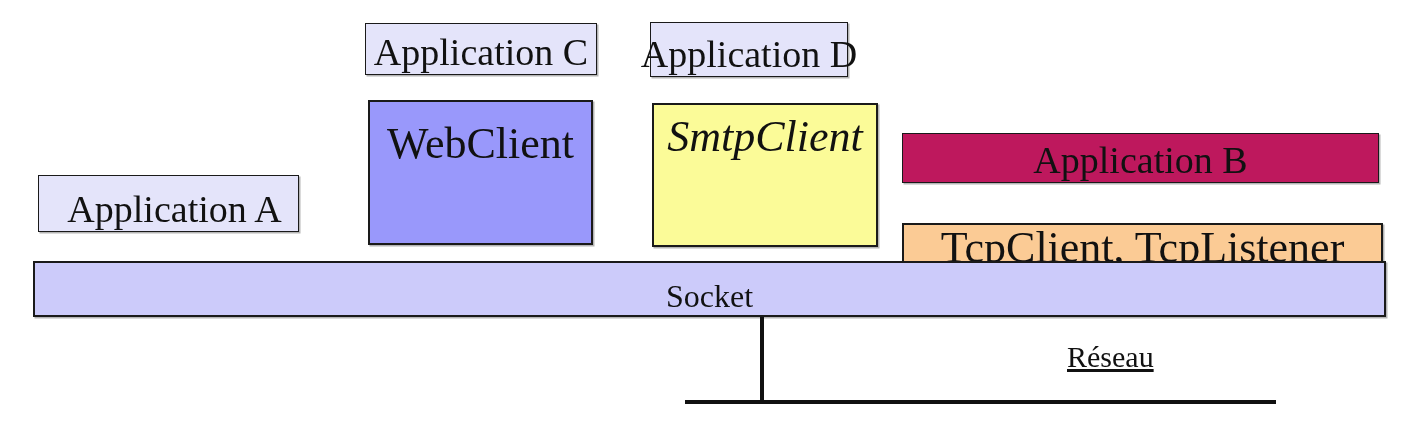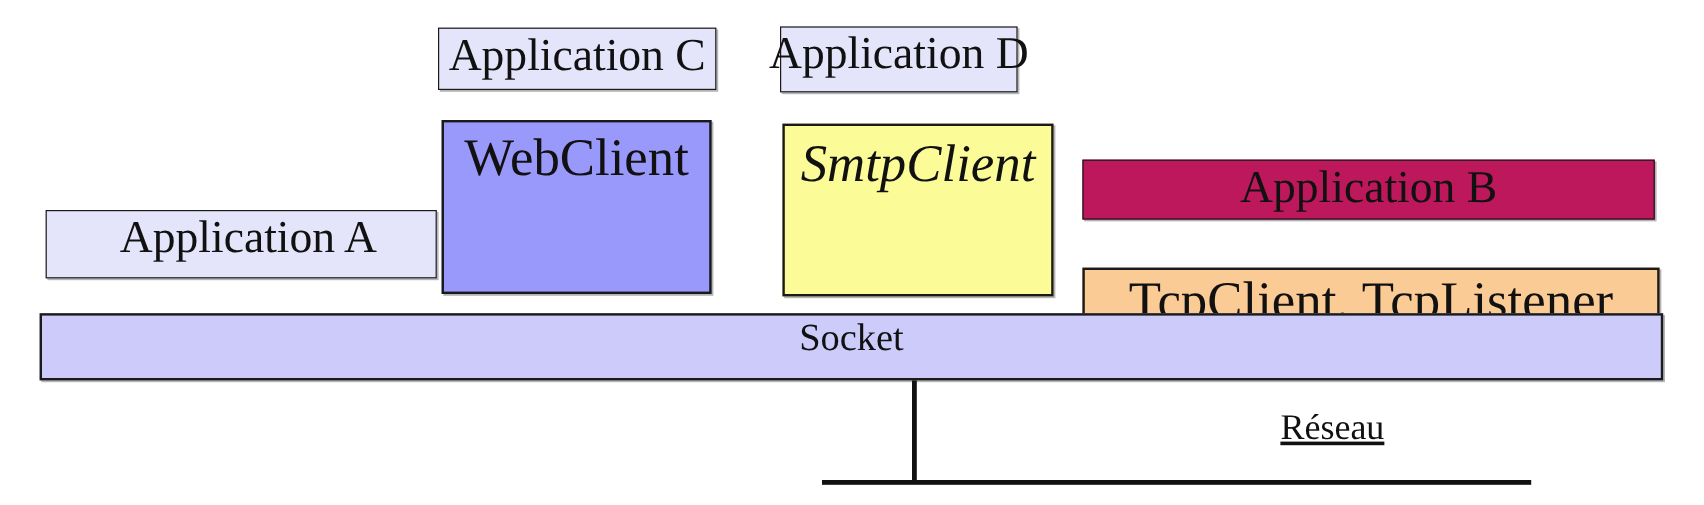--- a/index.html
+++ b/index.html
@@ -14,39 +14,39 @@
     height: 421px;
     background: #ffffff;
     overflow: hidden;
     color: #111;
   }
   .box {
     position: absolute;
     box-sizing: border-box;
     border: 1.5px solid #1a1a1a;
     display: flex;
-    align-items: flex-start;
+    align-items: flex-end;
     justify-content: center;
     white-space: nowrap;
     box-shadow: 1.5px 1.5px 0 rgba(90,90,90,0.45);
   }
   
   .app-box { font-size: 38px; }
-  #app-a { left: 38px;  top: 175px; width: 326px; height: 57px; padding-left: 12px; }
+  #app-a { left: 38px;  top: 175px; width: 261px; height: 57px; padding-left: 12px; }
   #app-c { left: 365px; top: 23px;  width: 232px; height: 52px; }
   #app-d { left: 650px; top: 22px;  width: 198px; height: 55px; }
   #app-b { left: 902px; top: 133px; width: 477px; height: 50px; }
 
   
   .class-box {
     font-size: 44px;
     border-width: 2px;
   }
   #webclient  { left: 368px; top: 100px; width: 225px; height: 145px;
-                align-items: flex-start; padding-top: 4px; }
+                align-items: flex-start; padding-top: 16px; }
   #smtpclient { left: 652px; top: 103px; width: 226px; height: 144px;
                 align-items: flex-start; padding-top: 6px; font-style: italic; }
   #tcp        { left: 902px; top: 195px; width: 481px; height: 52px; }
 
   
   #socket { left: 33px; top: 261px; width: 1353px; height: 56px;
             font-size: 32px; border-width: 2px; }
 
   
   .net-line {

